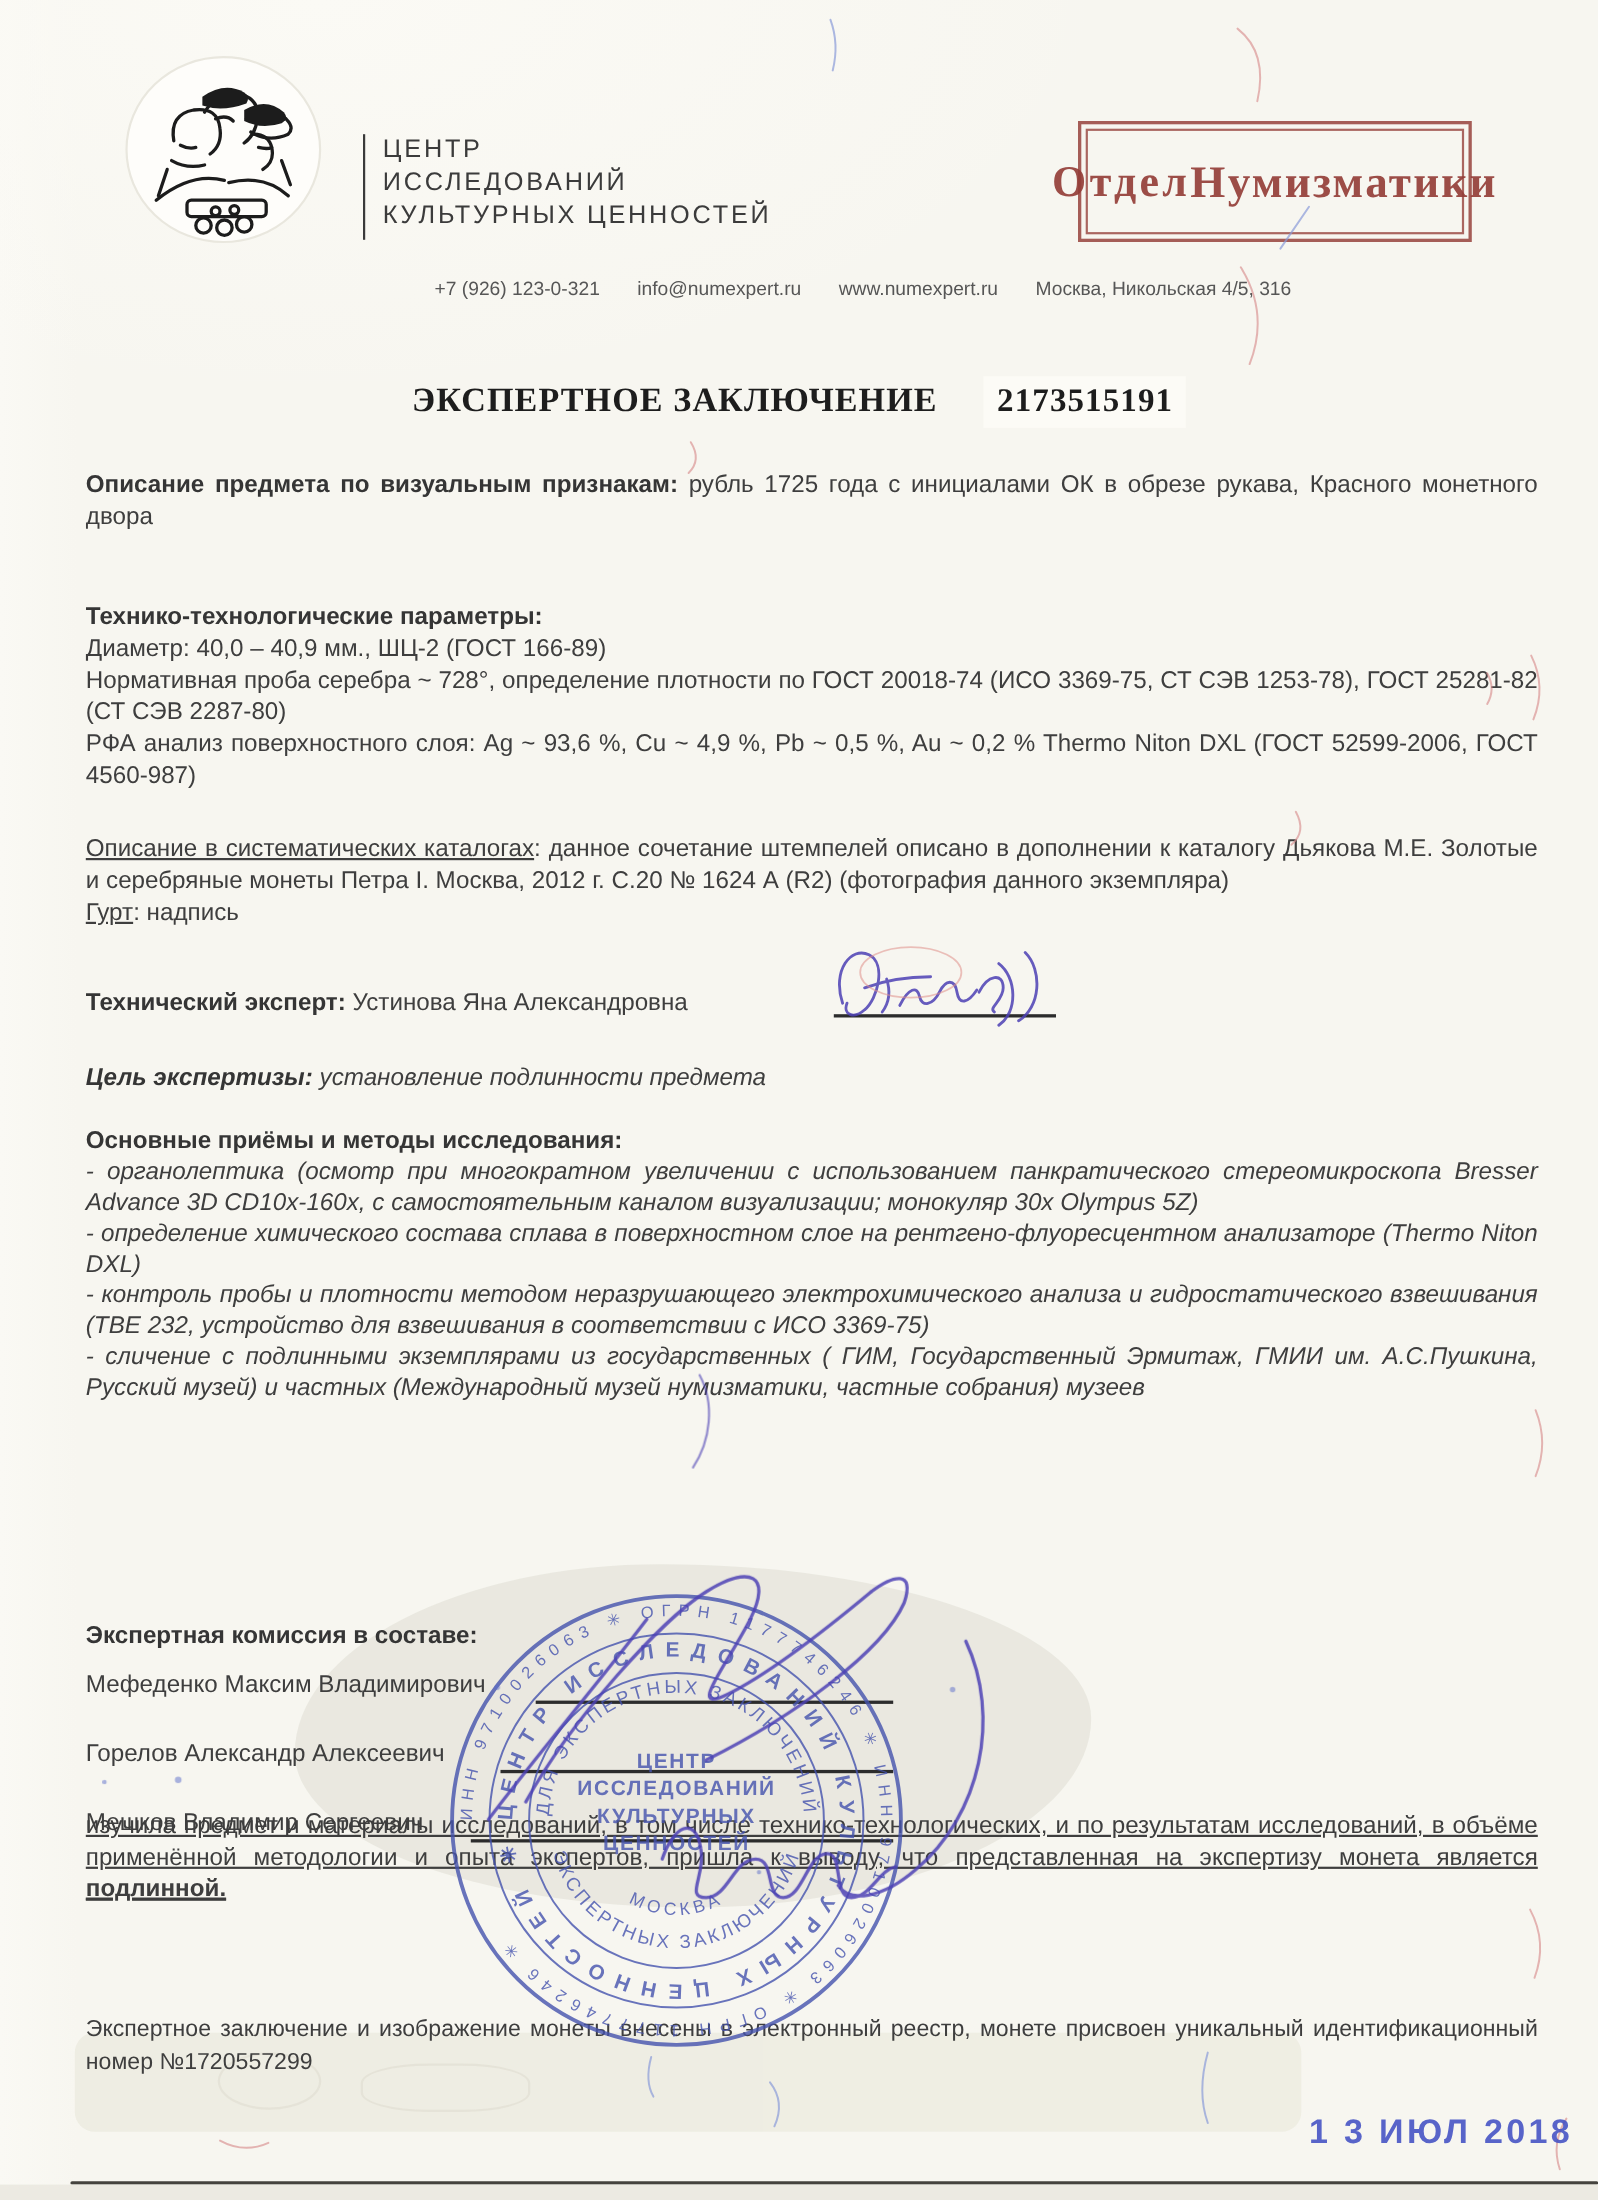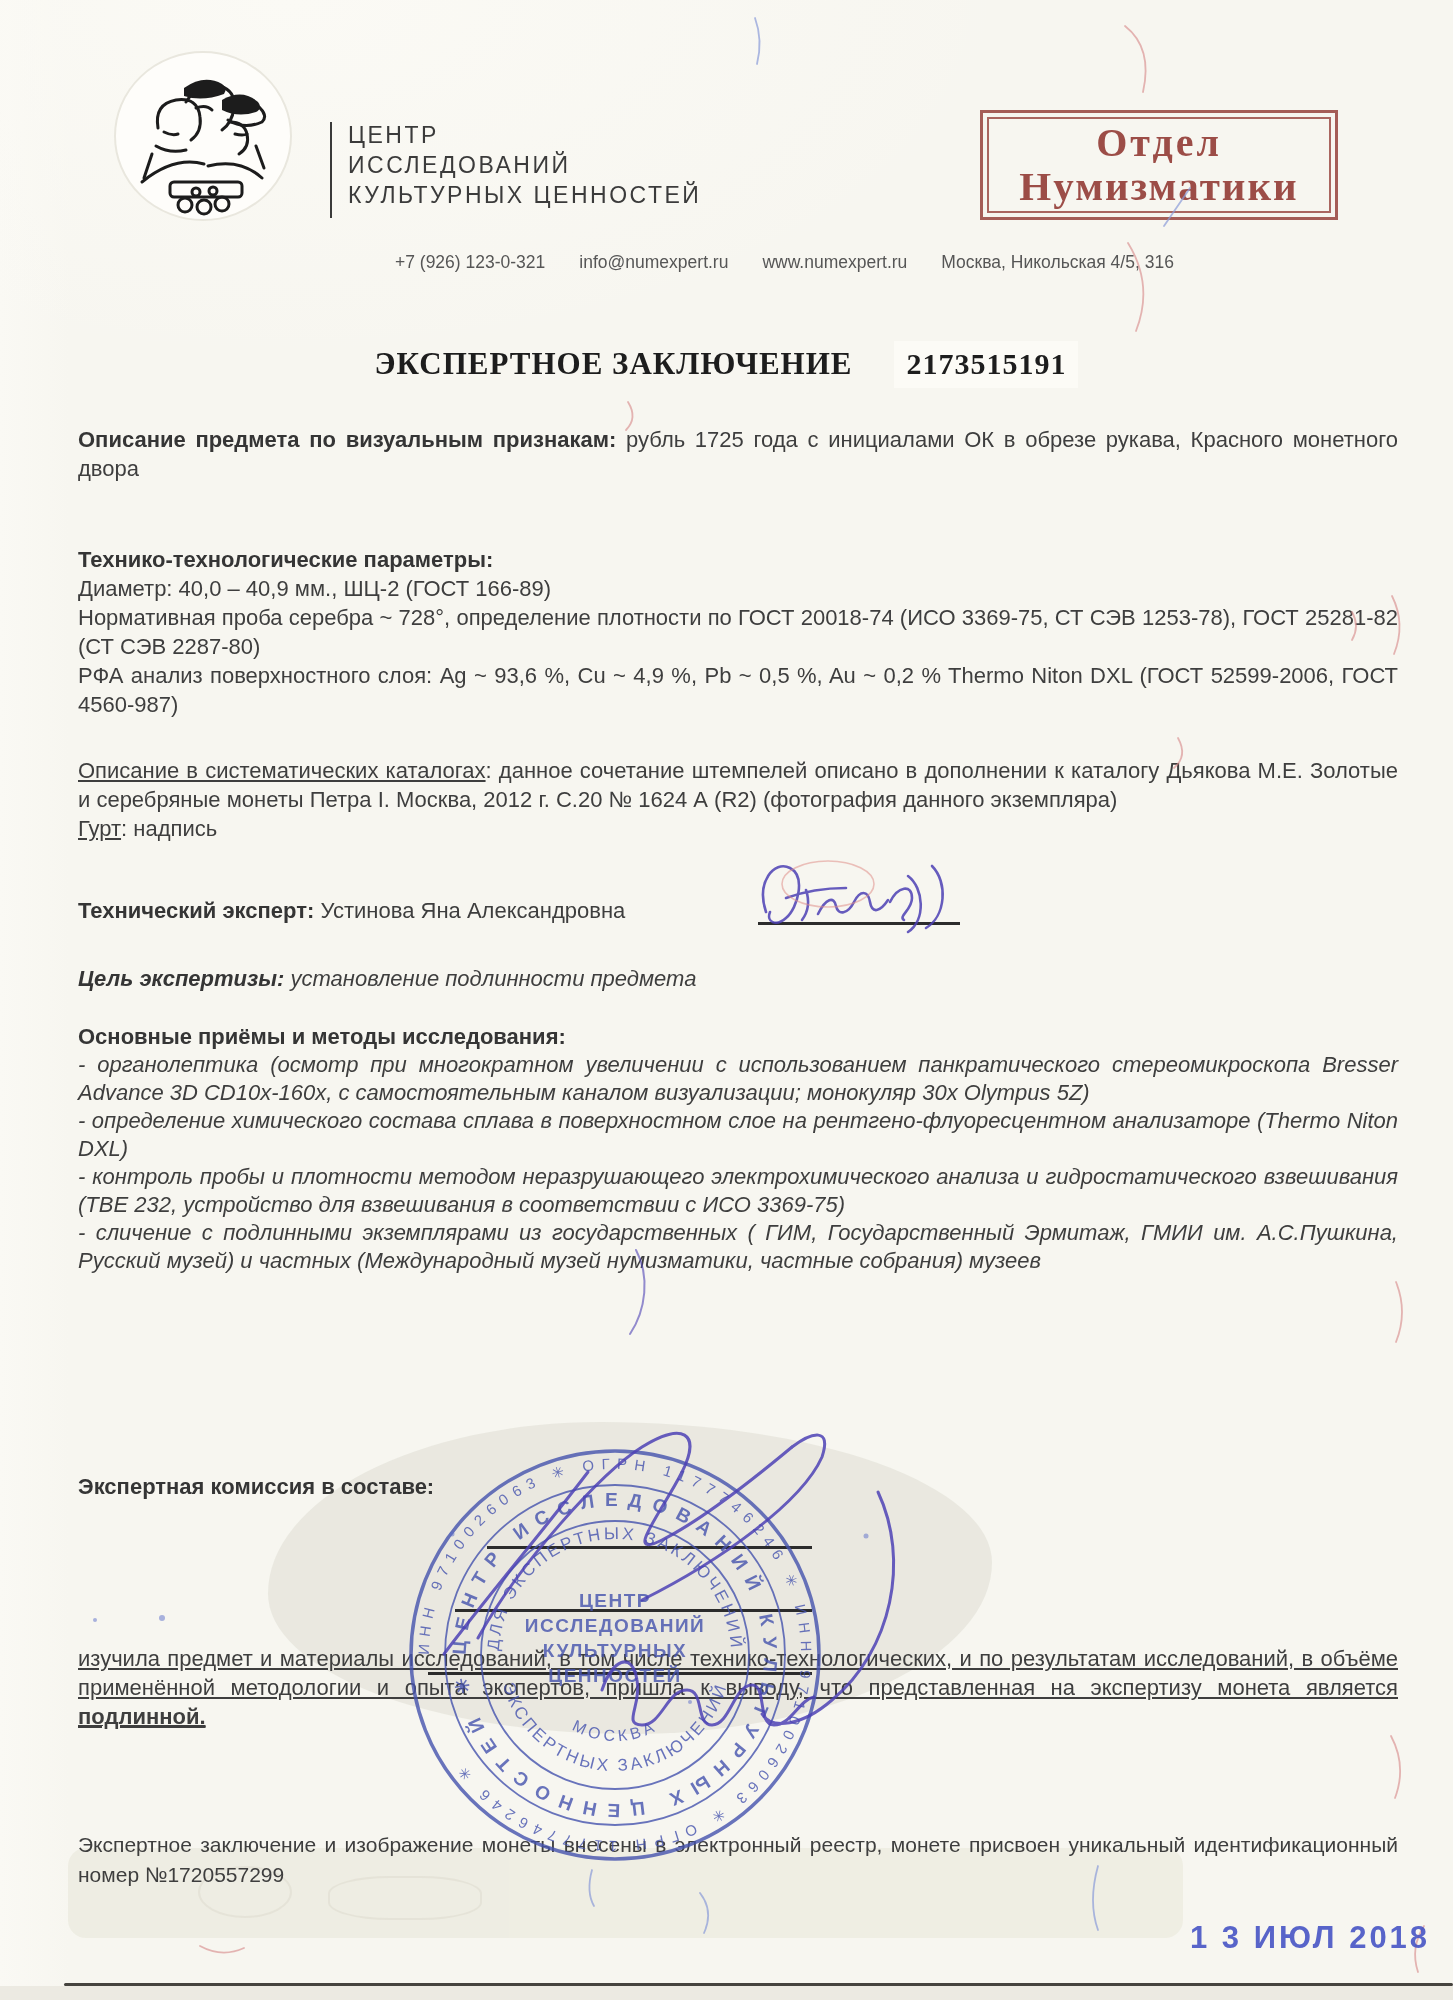--- a/index.html
+++ b/index.html
@@ -12,21 +12,21 @@
     color:#3e3e3e;
   }
   .abs{position:absolute;}
   
   .logo-svg{left:112px; top:50px;}
   .hdr-divider{left:330px; top:122px; width:2px; height:96px; background:#3a3a3a;}
   .org-name{left:348px; top:120px; font-size:23px; line-height:30px; letter-spacing:2.5px; color:#3b3b3b; white-space:nowrap;}
   .contact{left:395px; top:252px; display:flex; gap:34px; font-size:17.5px; color:#565656; white-space:nowrap;}
   .dept-stamp{left:980px; top:110px; width:358px; height:110px; border:3px solid rgba(150,66,60,.85); padding:4px; box-sizing:border-box;}
   .dept-stamp-inner{width:100%; height:100%; border:2px solid rgba(150,66,60,.8); box-sizing:border-box;
-    display:flex; flex-direction:column; align-items:center; justify-content:center;
+    display:flex; flex-direction:row; align-items:center; justify-content:center;
     font-family:"Liberation Serif", serif; color:rgba(148,62,56,.92); font-weight:bold;}
   .dept-l1{font-size:40px; line-height:42px; letter-spacing:3px;}
   .dept-l2{font-size:41px; line-height:44px; letter-spacing:2px;}
   
   .title-row{left:0; top:346px; width:1453px; text-align:center; font-family:"Liberation Serif", serif; font-weight:bold; color:#1d1d1d; white-space:nowrap;}
   .title-text{font-size:31px; letter-spacing:1px;}
   .title-num{font-size:30px; letter-spacing:1px; margin-left:42px; background:#fcfbf6; padding:6px 12px 8px;}
   
   .bt{font-size:22px; line-height:29px; text-align:justify; width:1320px; left:78px; color:#3e3e3e;}
   .bt p{margin:0;}
@@ -143,20 +143,25 @@
   <div class="abs bt" style="top:1022px; line-height:28px;">
     <p class="b" style="line-height:29px;">Основные приёмы и методы исследования:</p>
     <p class="it">-  органолептика (осмотр при многократном увеличении с использованием панкратического стереомикроскопа Bresser Advance  3D CD10x-160x, с самостоятельным каналом визуализации; монокуляр 30x Olympus 5Z)</p>
     <p class="it">-  определение химического состава сплава в поверхностном слое на рентгено-флуоресцентном анализаторе (Thermo Niton DXL)</p>
     <p class="it">-  контроль пробы и плотности методом неразрушающего электрохимического анализа и гидростатического взвешивания (ТВЕ 232, устройство для взвешивания в соответствии с ИСО 3369-75)</p>
     <p class="it">-  сличение с подлинными экземплярами из государственных ( ГИМ, Государственный Эрмитаж, ГМИИ им. А.С.Пушкина, Русский музей)  и частных (Международный музей нумизматики, частные собрания) музеев</p>
   </div>
 
   <div class="abs bt b" style="top:1472px; text-align:left;">Экспертная комиссия в составе:</div>
 
+  <div class="abs bt members" style="top:1516px; text-align:left;">
+    <div class="row"><span>Мефеденко Максим Владимирович</span></div>
+    <div class="row"><span>Горелов Александр Алексеевич</span></div>
+    <div class="row"><span>Мешков Владимир Сергеевич</span></div>
+  </div>
   <div class="abs sig-underline" style="left:487px; top:1546px; width:325px;"></div>
   <div class="abs sig-underline" style="left:455px; top:1609px; width:357px;"></div>
   <div class="abs sig-underline" style="left:428px; top:1672px; width:384px;"></div>
 
   <div class="abs bt" style="top:1644px;text-decoration:underline;">
     <span>изучила предмет и материалы исследований, в том числе технико-технологических, и по результатам исследований, в объёме применённой методологии и опыта экспертов, пришла к выводу, что представленная на экспертизу монета является </span><span class="verdict">подлинной.</span>
   </div>
 
   <div class="abs bt registry" style="top:1830px;">Экспертное заключение и  изображение монеты  внесены в электронный реестр, монете присвоен уникальный идентификационный номер №1720557299</div>
 

